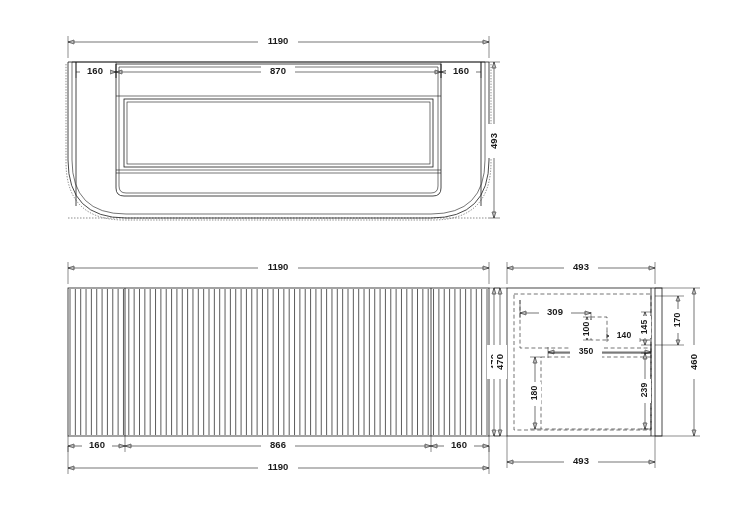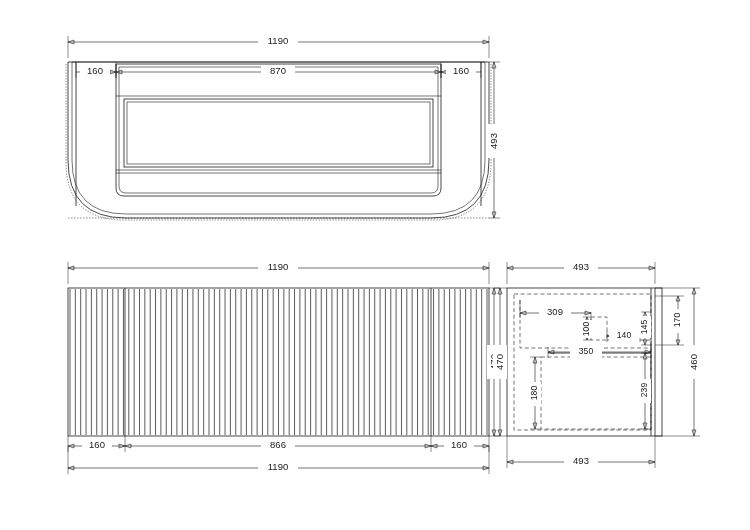--- a/index.html
+++ b/index.html
@@ -8,21 +8,21 @@
   }
   body {
     width: 750px; height: 530px;
     font-family: "Liberation Sans", sans-serif;
     overflow: hidden;
     position: relative;
   }
   #sheet {
     position: absolute;
     left: 0; top: 0;
-    width: 598px; height: 530px;
+    width: 598px; height: 530px; font-weight: bold;
   }
   svg { display: block; }
   .ln   { stroke: #1a1a1a; stroke-width: 0.8; fill: none; }
   .ln-t { stroke: #1a1a1a; stroke-width: 0.6; fill: none; }
   .dim  { stroke: #1a1a1a; stroke-width: 0.6; fill: none; }
   .ext  { stroke: #1a1a1a; stroke-width: 0.5; fill: none; }
   .hid  { stroke: #1a1a1a; stroke-width: 0.6; fill: none;
           stroke-dasharray: 4 2.6; }
   .flute{ stroke: #262626; stroke-width: 0.75; fill: none; }
   .dimtxt {

